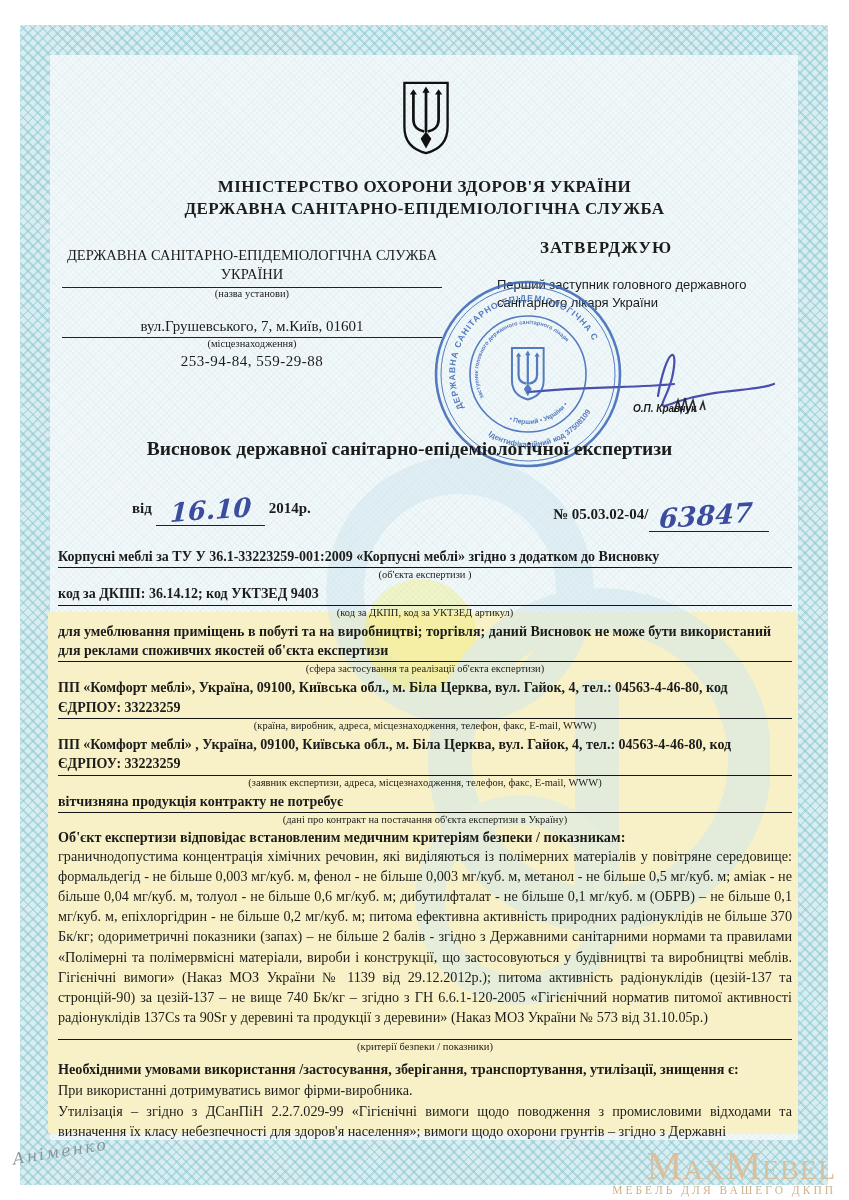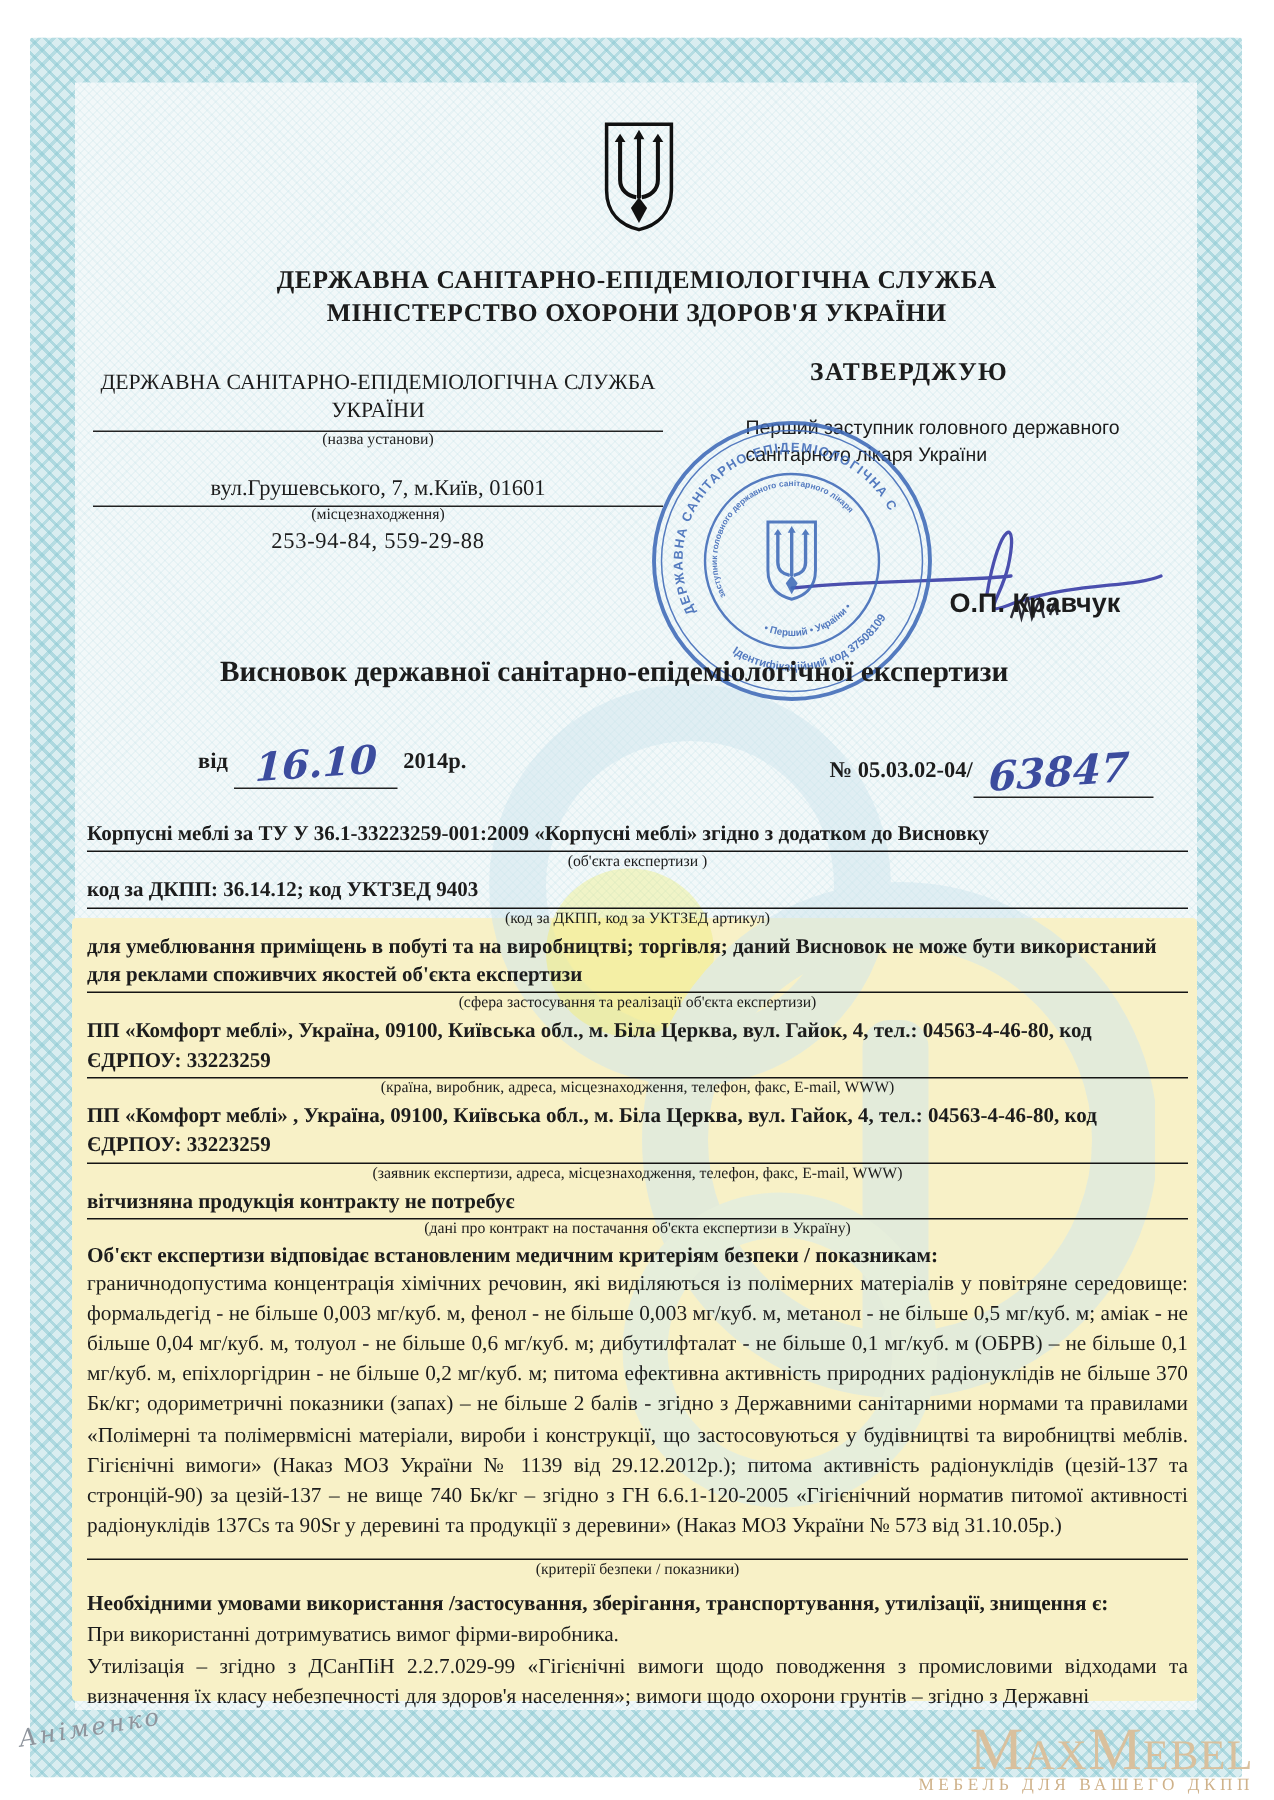--- a/index.html
+++ b/index.html
@@ -34,22 +34,22 @@
   .issuer .name{font-size:14.5px;line-height:1.3;border-bottom:1.5px solid #222;padding-bottom:3px;}
   .small-caption{font-size:10.5px;color:#222;}
   .issuer .addr{font-size:15px;border-bottom:1.5px solid #222;padding:3px 0 2px;margin-top:16px;}
   .issuer .phones{font-size:15px;padding-top:4px;letter-spacing:.5px;}
 
   
   .approve-label{position:absolute;left:540px;top:238px;width:220px;font-weight:bold;
     font-size:17px;letter-spacing:1px;font-family:"Liberation Serif",serif;}
   .approver-title{position:absolute;left:497px;top:276px;width:290px;
     font-family:"Liberation Sans",sans-serif;font-size:13px;font-weight:normal;line-height:1.35;color:#1b1b1b;}
-  .approver-name{position:absolute;left:633px;top:392px;font-family:"Liberation Sans",sans-serif;
-    font-size:18px;font-weight:bold;}
+  .approver-name{position:absolute;left:633px;top:403px;font-family:"Liberation Sans",sans-serif;
+    font-size:10px;font-weight:bold;font-style:italic;}
   .signature-svg{position:absolute;left:468px;top:326px;width:320px;height:100px;}
   .stamp{position:absolute;left:432px;top:278px;width:192px;height:192px;opacity:.88;}
 
   
   .doc-title{position:absolute;left:0;top:438px;width:819px;text-align:center;
     font-weight:bold;font-size:19.5px;}
   .dateline{position:absolute;left:0;top:488px;width:849px;height:46px;font-size:15px;}
   .date-group{position:absolute;left:132px;top:12px;font-weight:bold;}
   .num-group{position:absolute;left:553px;top:12px;font-weight:bold;}
   .hand{display:inline-block;font-style:italic;color:#3c4c9e;
@@ -102,22 +102,22 @@
     <g fill="none" stroke="#111" stroke-width="3">
       <path d="M30,10 V58"></path>
       <path d="M16,13 V44 C16,52 22,56 28,57"></path>
       <path d="M44,13 V44 C44,52 38,56 32,57"></path>
     </g>
     <path d="M26,14 L30,7 L34,14 Z M12,16 L16,10 L20,16 Z M40,16 L44,10 L48,16 Z" fill="#111"></path>
     <path d="M30,57 L24,65 L30,76 L36,65 Z" fill="#111"></path>
   </svg>
 
   <div class="ministry">
+    <div>МІНІСТЕРСТВО ОХОРОНИ ЗДОРОВ'Я УКРАЇНИ</div>
     <div>ДЕРЖАВНА САНІТАРНО-ЕПІДЕМІОЛОГІЧНА СЛУЖБА</div>
-    <div>МІНІСТЕРСТВО ОХОРОНИ ЗДОРОВ'Я УКРАЇНИ</div>
   </div>
 
   <div class="issuer">
     <div class="name">ДЕРЖАВНА САНІТАРНО-ЕПІДЕМІОЛОГІЧНА СЛУЖБА УКРАЇНИ</div>
     <div class="small-caption">(назва установи)</div>
     <div class="addr">вул.Грушевського, 7,  м.Київ, 01601</div>
     <div class="small-caption">(місцезнаходження)</div>
     <div class="phones">253-94-84, 559-29-88</div>
   </div>
 

